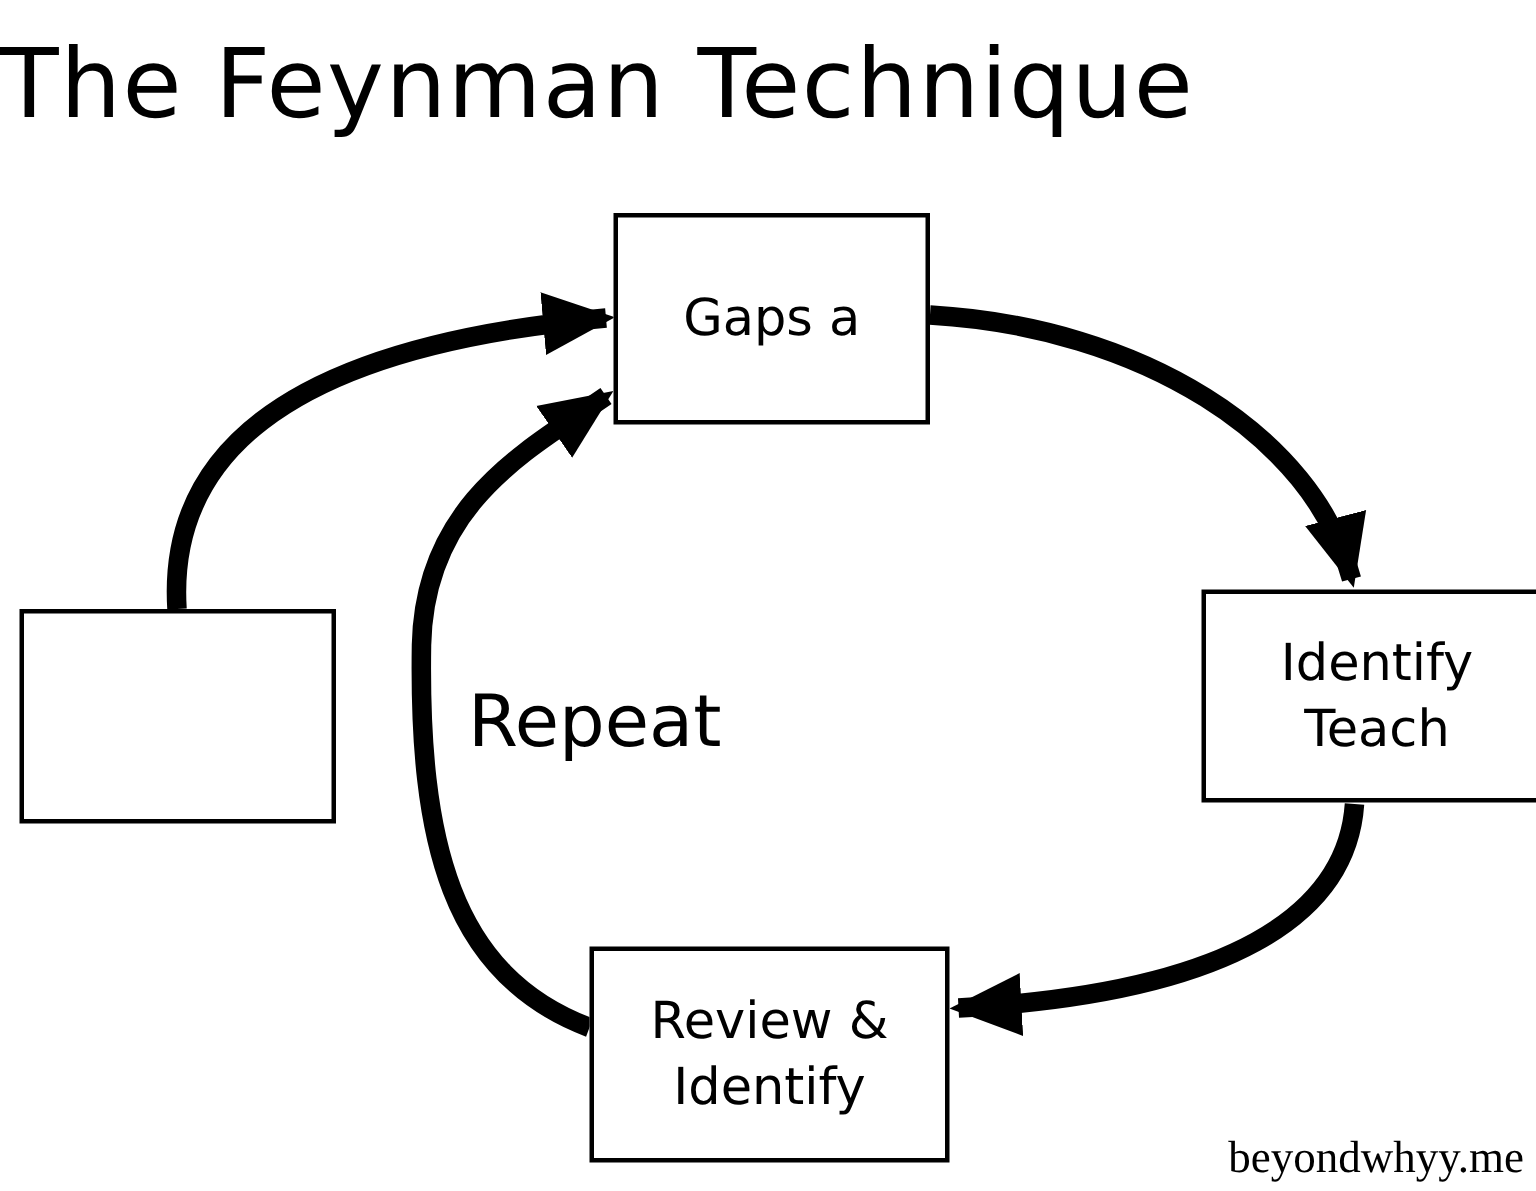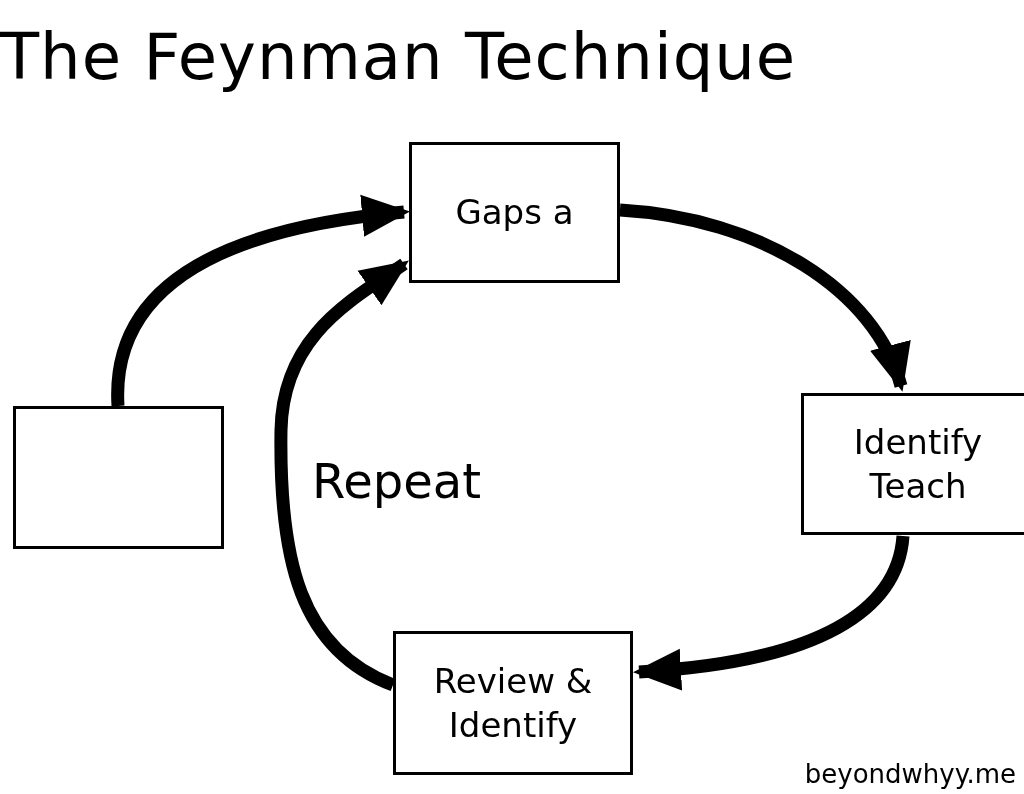--- a/index.html
+++ b/index.html
@@ -54,22 +54,23 @@
     position: absolute;
     left: 312px;
     top: 453px;
     font-size: 48px;
     white-space: nowrap;
   }
   .watermark {
     position: absolute;
     right: 8px;
     bottom: 5px;
-    font-size: 26px;
+    font-size: 30px;
     white-space: nowrap;
+    font-family: Liberation Serif, serif;
   }
 </style>
 </head>
 <body>
 
 <div id="stage">
 
   <div class="title">The Feynman Technique</div>
 
   <svg class="arrows" width="1024" height="794" viewBox="0 0 1024 794" aria-hidden="true">

